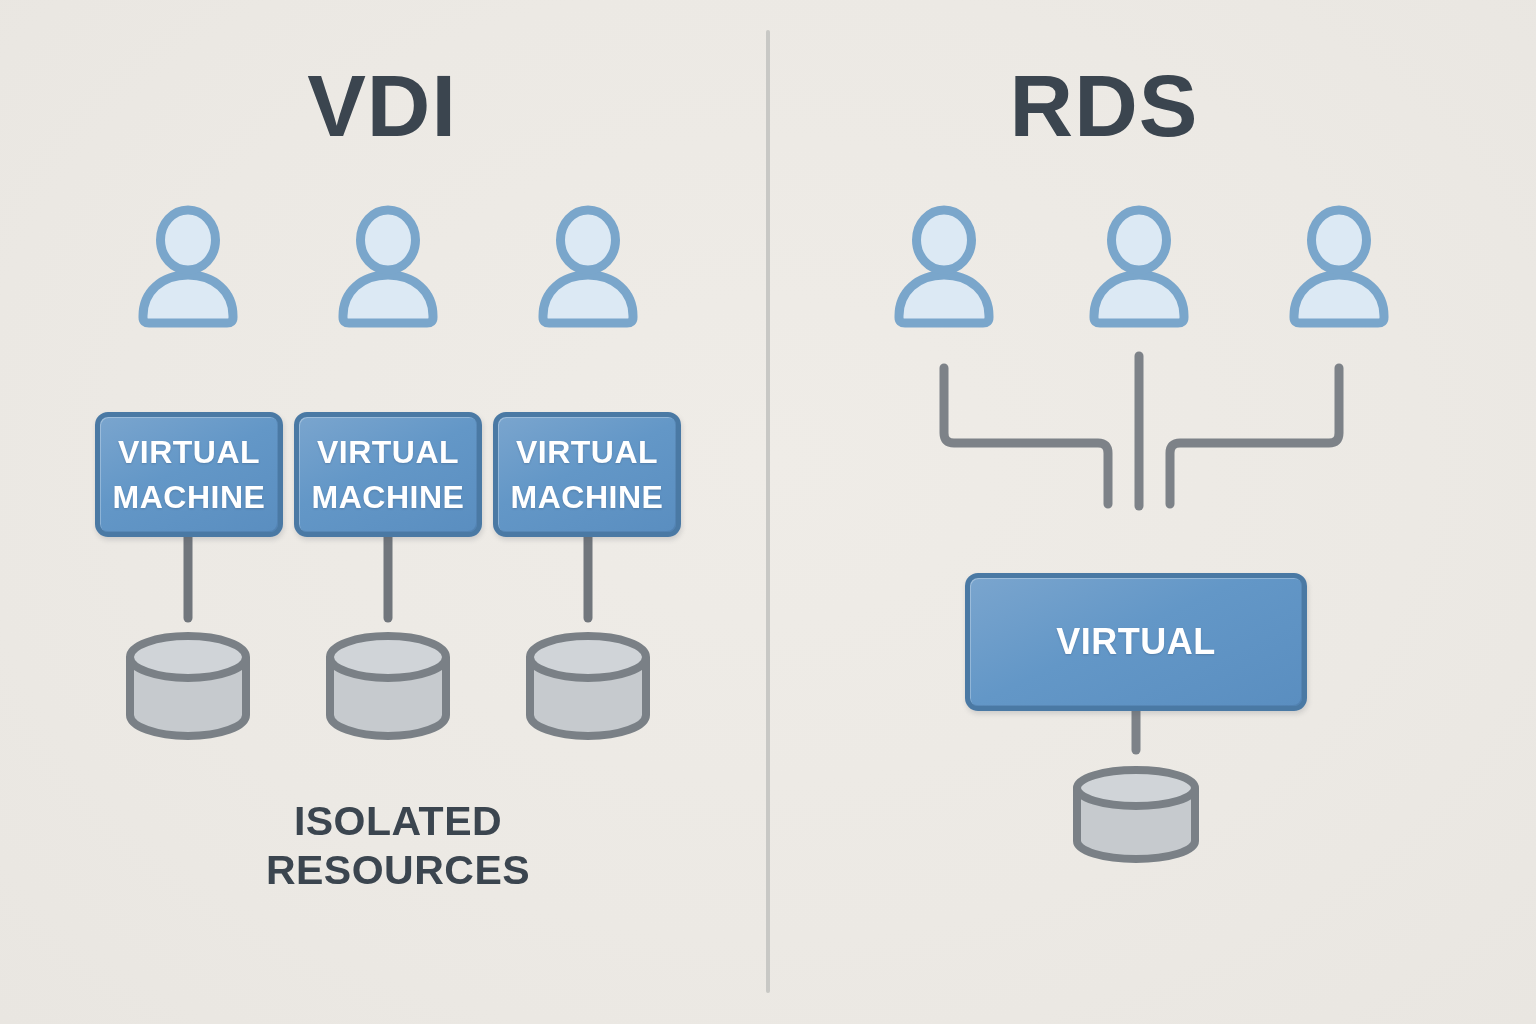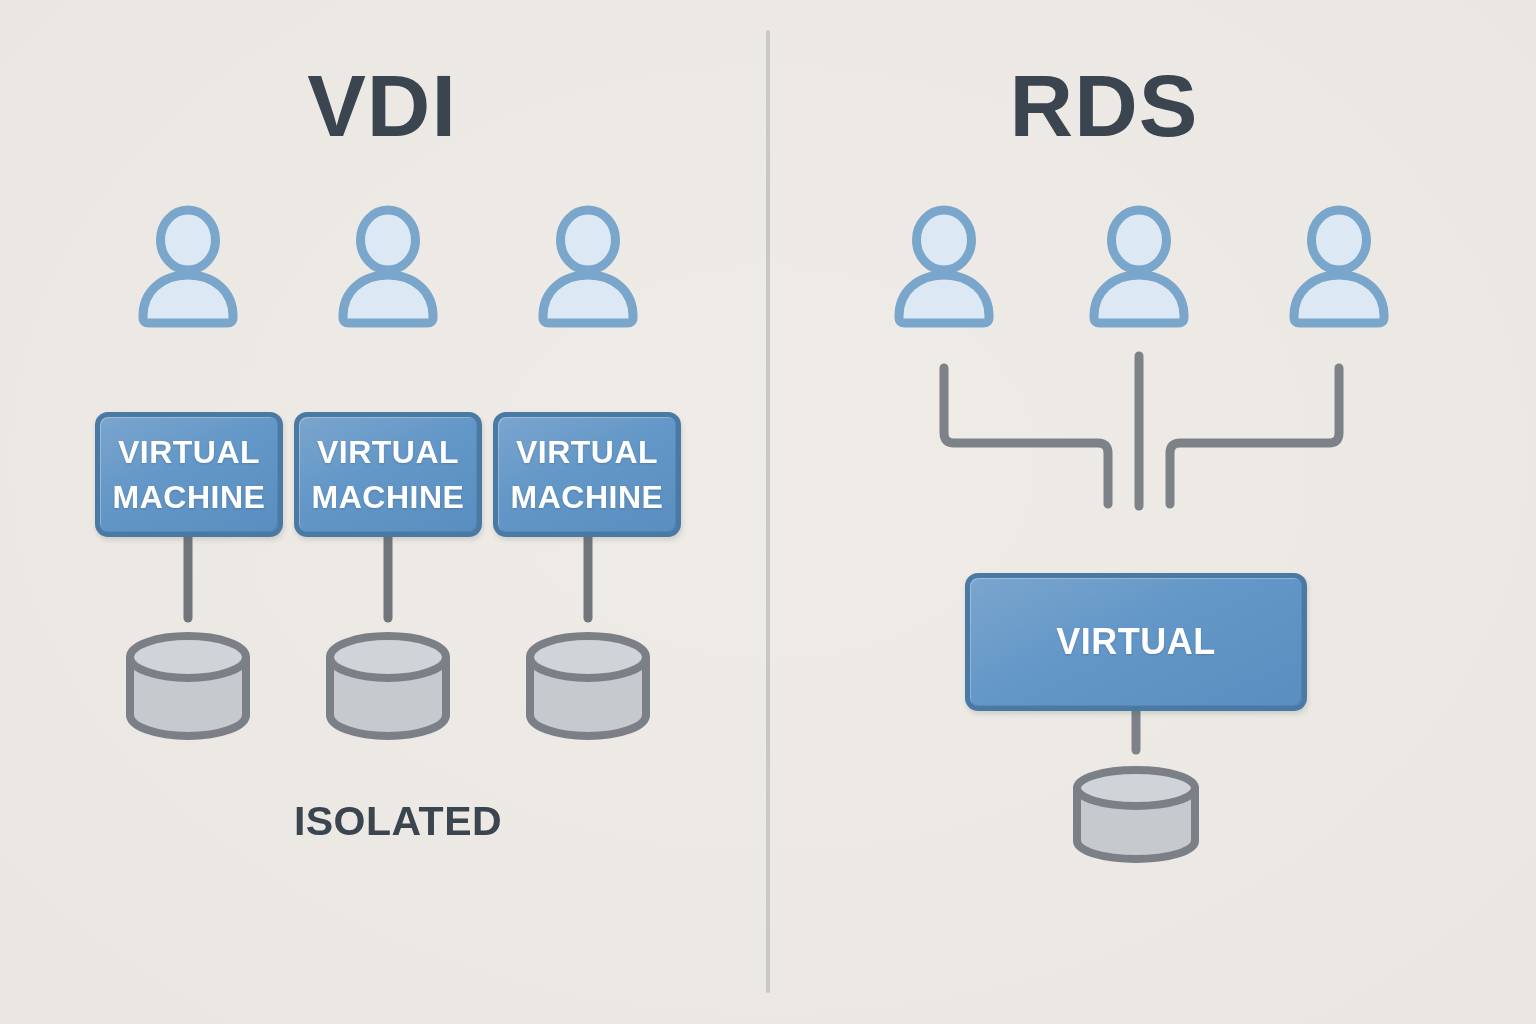--- a/index.html
+++ b/index.html
@@ -143,20 +143,21 @@
     <path d="M8 27 V85 a58 21 0 0 0 116 0 V27" fill="#c6cace" stroke="#7a8086" stroke-width="8"></path>
     <ellipse cx="66" cy="27" rx="58" ry="21" fill="#d0d4d8" stroke="#7a8086" stroke-width="8"></ellipse>
   </svg>
   <svg class="cylinder" style="left:522px;top:630px;" width="132" height="114" viewBox="0 0 132 114">
     <path d="M8 27 V85 a58 21 0 0 0 116 0 V27" fill="#c6cace" stroke="#7a8086" stroke-width="8"></path>
     <ellipse cx="66" cy="27" rx="58" ry="21" fill="#d0d4d8" stroke="#7a8086" stroke-width="8"></ellipse>
   </svg>
 
   <div class="caption" style="left:148px;top:797px;">
     <div>ISOLATED</div>
+    <div>RESOURCES</div>
   </div>
 
   <div class="title" style="left:954px;text-align:center;">RDS</div>
 
   <svg class="user" style="left:890px;top:204px;" viewBox="0 0 108 124">
     <path d="M54 71 C27.5 71 9 88 9 112 L9 113.5 Q9 119 15 119 L93 119 Q99 119 99 113.5 L99 112 C99 88 80.5 71 54 71 Z" fill="#dce9f4" stroke="#7aa6cb" stroke-width="9" stroke-linejoin="round"></path>
     <ellipse cx="54" cy="36" rx="27.5" ry="30" fill="#dce9f4" stroke="#7aa6cb" stroke-width="9"></ellipse>
   </svg>
   <svg class="user" style="left:1085px;top:204px;" viewBox="0 0 108 124">
     <path d="M54 71 C27.5 71 9 88 9 112 L9 113.5 Q9 119 15 119 L93 119 Q99 119 99 113.5 L99 112 C99 88 80.5 71 54 71 Z" fill="#dce9f4" stroke="#7aa6cb" stroke-width="9" stroke-linejoin="round"></path>

